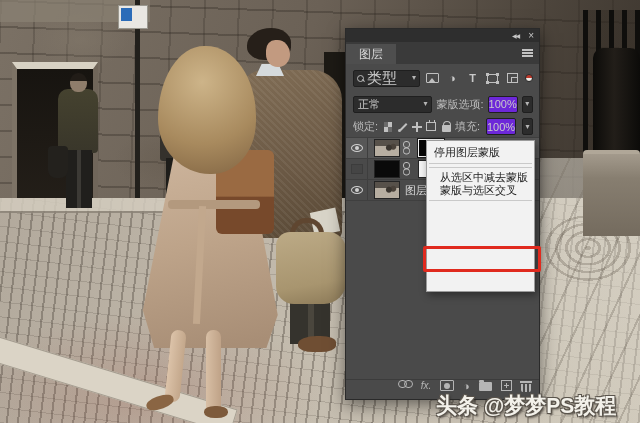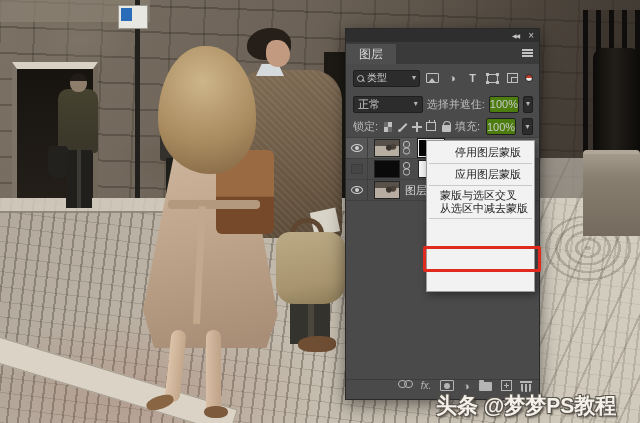--- a/index.html
+++ b/index.html
@@ -100,38 +100,38 @@
   .hamburger { position:absolute; right:6px; top:7px; width:11px; height:8px;
     border-top:2px solid #c2c2c2; border-bottom:2px solid #c2c2c2; }
   .hamburger::after { content:""; position:absolute; left:0; top:1px; width:11px; height:2px; background:#c2c2c2; }
 
   .filter-row { height:28px; display:flex; align-items:center; padding:0 6px 0 7px; gap:5px; flex:none; }
   .search-select { width:74px; height:17px; background:#2c2c2c; border:1px solid #1f1f1f; border-radius:2px;
     display:flex; align-items:center; padding:0 3px; gap:3px; }
   .mag { position:relative; width:7px; height:7px; flex:none; }
   .mag::before { content:""; position:absolute; left:0; top:0; width:5px; height:5px; border:1px solid #bdbdbd; border-radius:50%; }
   .mag::after { content:""; position:absolute; left:5px; top:5px; width:3px; height:1px; background:#bdbdbd; transform:rotate(45deg); }
-  .search-label { font-size:10px; color:#c9c9c9; flex:1; }
+  .search-label { font-size:15px; color:#c9c9c9; flex:1; }
   .chev { font-size:8px; color:#b5b5b5; line-height:1; }
   .f-ic { width:15px; height:13px; display:flex; align-items:center; justify-content:center; color:#c9c9c9; flex:none; }
   .ic-pic { width:13px; height:10px; border:1px solid #c0c0c0; border-radius:1px; position:relative; overflow:hidden; }
   .ic-pic::after { content:""; position:absolute; left:1px; bottom:-1px; border-left:4px solid transparent; border-right:4px solid transparent; border-bottom:5px solid #c0c0c0; }
   .glyph { font-size:11px; font-weight:bold; }
   .ic-shape { width:11px; height:9px; border:1px solid #c0c0c0; position:relative; }
   .ic-shape::before { content:""; position:absolute; left:-2px; top:-2px; width:3px; height:3px; background:#c0c0c0; box-shadow:10px 0 #c0c0c0, 0 8px #c0c0c0, 10px 8px #c0c0c0; }
   .ic-so { width:11px; height:10px; border:1px solid #c0c0c0; position:relative; }
   .ic-so::after { content:""; position:absolute; right:-1px; bottom:-1px; width:5px; height:4px; background:#4a4a4a; border:1px solid #c0c0c0; }
   .f-toggle { width:8px; height:8px; border-radius:50%; margin-left:auto; background:linear-gradient(#c0392b 42%, #efece7 42%); border:1px solid #2c2c2c; flex:none; }
 
   .blend-row { height:24px; display:flex; align-items:center; padding:0 6px 0 7px; gap:4px; flex:none; }
   .dd-mode { width:92px; height:17px; background:#2c2c2c; border:1px solid #1f1f1f; border-radius:2px;
     display:flex; align-items:center; padding:0 4px; }
   .dd-mode .val { flex:1; font-size:11px; color:#c9c9c9; }
   .lbl { font-size:11px; color:#bdbdbd; white-space:nowrap; }
-  .val-box { width:33px; height:17px; background:#4d7c0f; border:1px solid #1f1f1f; border-radius:2px;
+  .val-box { width:33px; height:17px; background:#6d28d9; border:1px solid #1f1f1f; border-radius:2px;
     font-size:11px; color:#c9c9c9; display:flex; align-items:center; justify-content:center; }
   .chev-box { width:13px; height:17px; background:#2c2c2c; border:1px solid #1f1f1f; border-radius:2px;
     display:flex; align-items:center; justify-content:center; }
 
   .lock-row { height:22px; display:flex; align-items:center; padding:0 6px 0 7px; gap:6px; flex:none; border-bottom:1px solid #404040; }
   .ic-checker { width:10px; height:10px; background:conic-gradient(#c0c0c0 25%, #6a6a6a 0 50%, #c0c0c0 0 75%, #6a6a6a 0); }
   .ic-brush { width:10px; height:10px; position:relative; }
   .ic-brush::before { content:""; position:absolute; left:1px; top:4px; width:9px; height:2px; background:#c0c0c0; transform:rotate(-45deg); }
   .ic-brush::after { content:""; position:absolute; left:0; top:7px; width:3px; height:3px; background:#c0c0c0; border-radius:50%; }
   .ic-move { width:10px; height:10px; position:relative; }
@@ -181,21 +181,21 @@
   .ic-new::before { content:""; position:absolute; left:2px; top:4px; width:5px; height:1px; background:#b5b5b5; }
   .ic-new::after { content:""; position:absolute; left:4px; top:2px; width:1px; height:5px; background:#b5b5b5; }
   .ic-trash { width:10px; height:11px; position:relative; margin-top:1px; }
   .ic-trash::before { content:""; position:absolute; left:-1px; top:0; width:12px; height:2px; background:#b5b5b5; }
   .ic-trash::after { content:""; position:absolute; left:0; top:3px; width:10px; height:8px; border-radius:0 0 2px 2px;
     background:linear-gradient(90deg, #b5b5b5 0 2px, transparent 2px 4px, #b5b5b5 4px 6px, transparent 6px 8px, #b5b5b5 8px 10px); }
 
   
   .ctx-menu { position:absolute; left:426px; top:140px; width:109px; height:152px; background:#f2f2f2;
     border:1px solid #9b9b9b; box-shadow:2px 3px 8px rgba(0,0,0,.4); z-index:20; padding-top:4px; font-size:11px; color:#1c1c1c; }
-  .mi { height:15px; line-height:15px; padding-left:28px; white-space:nowrap; }
+  .mi { height:15px; line-height:15px; padding-left:7px; white-space:nowrap; }
   .mi-sm { height:13px; line-height:13px; padding-left:13px; white-space:nowrap; }
   .msep { height:1px; background:#c9c9c9; margin:3px 2px; }
   .mi-hl { height:19px; line-height:19px; padding-left:13px; background:#2a86d6; color:#fff; white-space:nowrap; margin-top:3px; }
   .mi-last { margin-top:4px; }
   .red-box { position:absolute; left:-4px; top:105px; width:118px; height:26px; border:3px solid #e02a1e;
     border-radius:2px; pointer-events:none; z-index:30; }
 
   
   .watermark { position:absolute; left:436px; top:392px; z-index:40; font-size:21px; font-weight:bold; color:#f3f1ea;
     letter-spacing:0px; white-space:nowrap;
@@ -282,21 +282,21 @@
           <span class="ic-so"></span>
         </span>
       <span class="f-toggle"></span>
     </div>
 
     <div class="blend-row">
       <div class="dd-mode">
         <span class="val">正常</span>
         <span class="chev">▾</span>
       </div>
-      <span class="lbl">选择并遮住:</span>
+      <span class="lbl">蒙版选项:</span>
       <span class="val-box">100%</span>
       <span class="chev-box">
           <span class="chev">▾</span>
         </span>
     </div>
 
     <div class="lock-row">
       <span class="lbl">锁定:</span>
       <span class="ic-checker"></span>
       <span class="ic-brush"></span>
@@ -365,23 +365,22 @@
         </span>
       <span class="b-ic">
           <span class="ic-trash"></span>
         </span>
     </div>
   </div>
 
   <div class="ctx-menu">
     <div class="mi">停用图层蒙版</div>
     <div class="msep"></div>
-    <div class="mi">应用图层蒙版</div>
     <div class="msep"></div>
+    <div class="mi-sm">从选区中减去蒙版</div>
     <div class="mi-sm">蒙版与选区交叉</div>
-    <div class="mi-sm">从选区中减去蒙版</div>
     <div class="msep"></div>
     <div class="red-box"></div>
   </div>
 
   <div class="watermark">头条 @梦梦PS教程</div>
 
 </div>
 
 </body></html>

